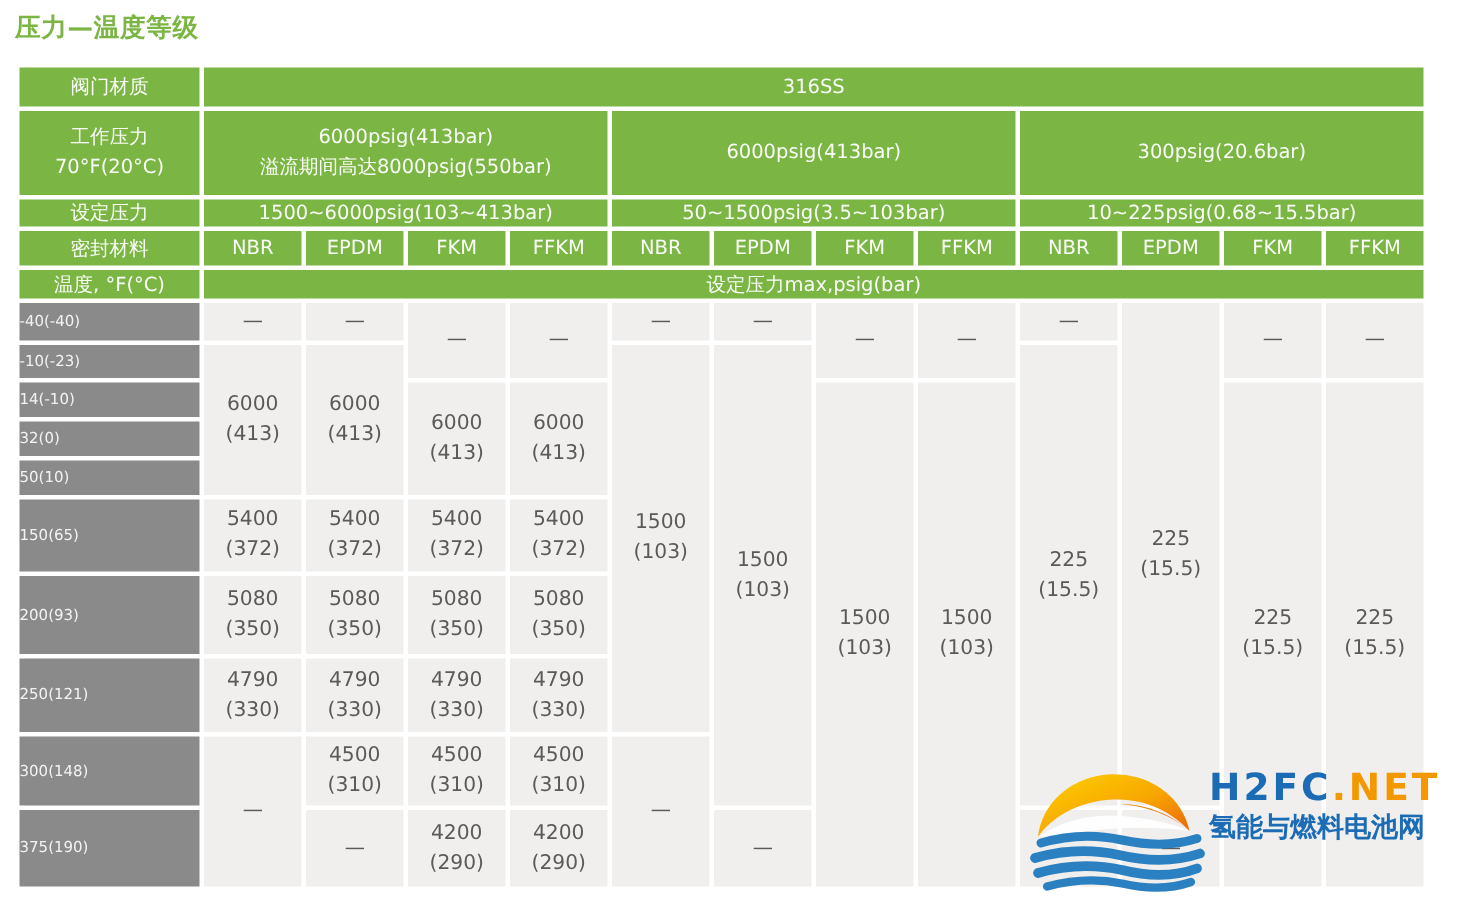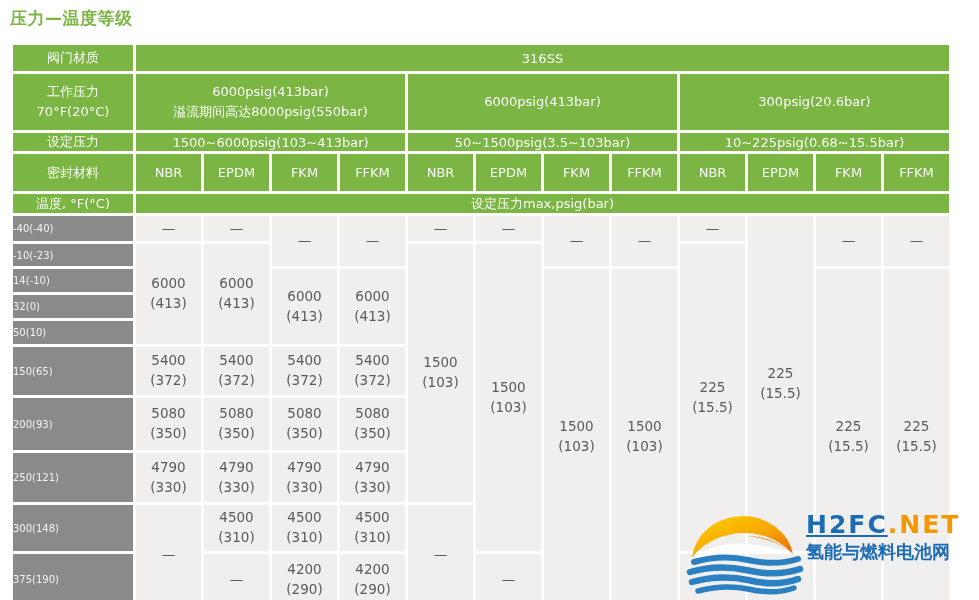--- a/index.html
+++ b/index.html
@@ -49,21 +49,21 @@
     position:absolute;left:686px;top:502px;width:262px;height:96px;
     z-index:5;pointer-events:none;
   }
   .wm-text{
     position:absolute;left:806px;top:512px;width:170px;z-index:6;
     line-height:1;white-space:nowrap;
   }
   .brand{
     font-size:25px;font-weight:bold;letter-spacing:2px;
   }
-  .brand .b{color:var(--logo-blue);text-decoration:underline;}
+  .brand .b{color:var(--logo-blue);}
   .brand .o{color:var(--logo-orange);}
   .tagline{
     margin-top:6px;font-size:18px;font-weight:bold;color:var(--logo-blue);
     letter-spacing:0px;
   }
 </style>
 </head>
 <body>
 
 <div class="page-title">压力—温度等级</div>
@@ -100,21 +100,21 @@
     <td class="g pre" colspan="4">300psig(20.6bar)</td>
   </tr>
 
   <tr style="height:16px">
     <th class="g">设定压力</th>
     <td class="g" colspan="4">1500~6000psig(103~413bar)</td>
     <td class="g" colspan="4">50~1500psig(3.5~103bar)</td>
     <td class="g" colspan="4">10~225psig(0.68~15.5bar)</td>
   </tr>
 
-  <tr style="height:37px">
+  <tr style="height:23px">
     <th class="g">密封材料</th>
     <td class="g">NBR</td>
     <td class="g">EPDM</td>
     <td class="g">FKM</td>
     <td class="g">FFKM</td>
     <td class="g">NBR</td>
     <td class="g">EPDM</td>
     <td class="g">FKM</td>
     <td class="g">FFKM</td>
     <td class="g">NBR</td>

